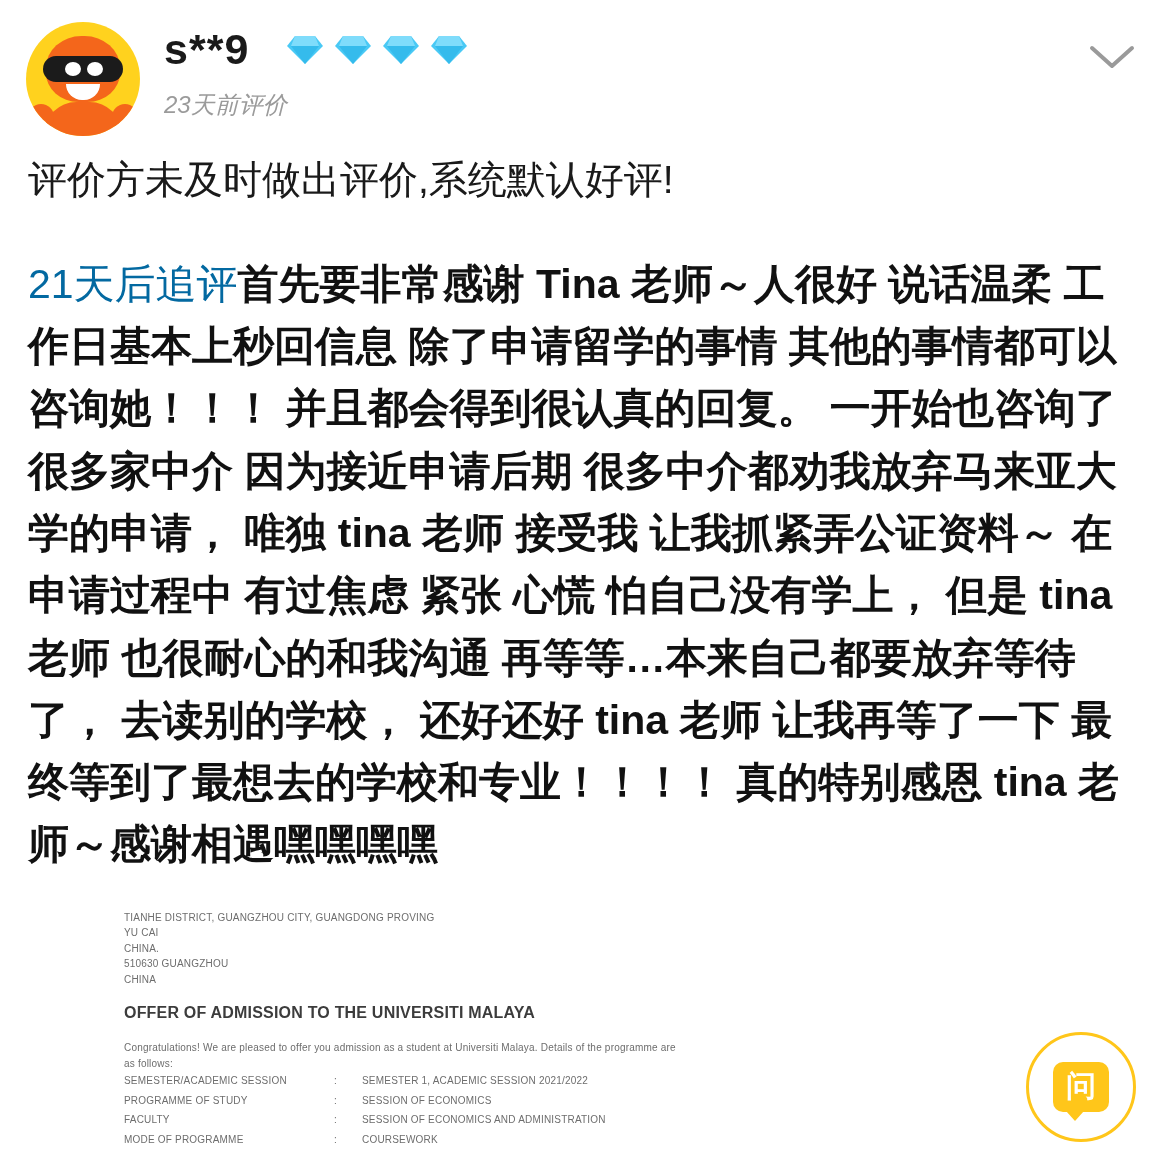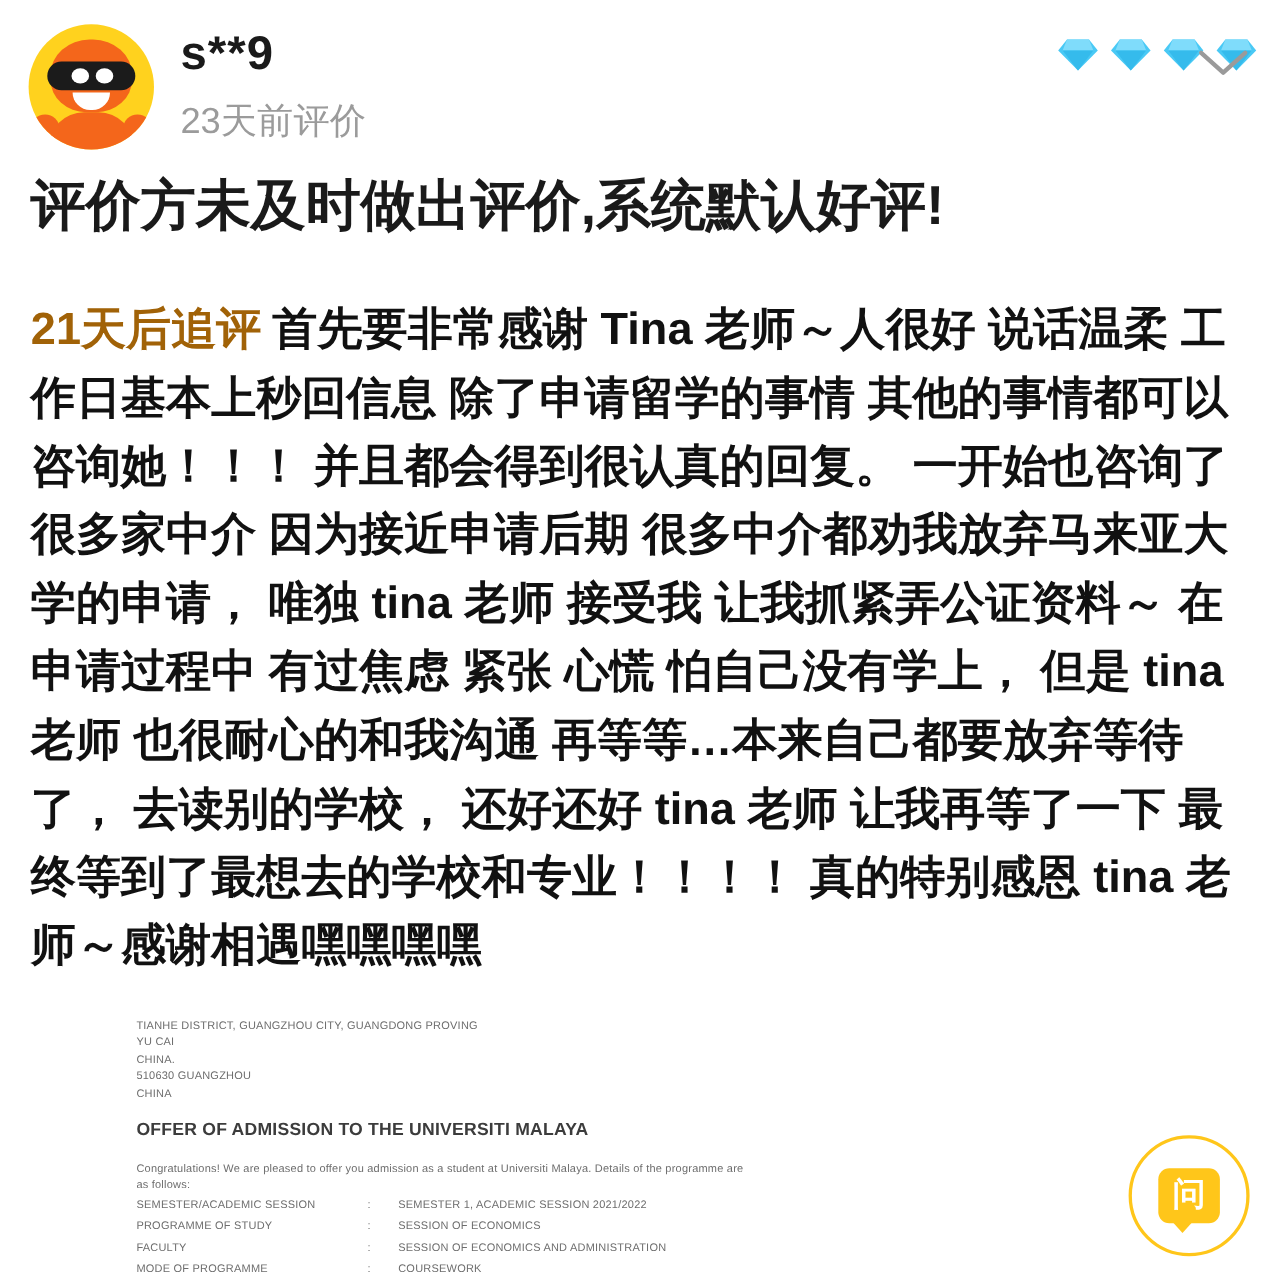--- a/index.html
+++ b/index.html
@@ -99,21 +99,20 @@
   .user-block {
     margin-left: 24px;
     padding-top: 6px;
     flex: 1 1 auto;
     min-width: 0;
   }
   .name-row {
     display: flex;
     align-items: center;
     gap: 30px;
-    justify-content: space-between;
   }
   .user-name {
     font-size: 43px;
     font-weight: 700;
     color: #1a1a1a;
     letter-spacing: 1px;
     line-height: 1;
   }
   .gems {
     display: flex;
@@ -121,55 +120,56 @@
     gap: 8px;
     margin-left: 6px;
   }
   .gem {
     width: 40px;
     height: 32px;
     display: block;
   }
   .review-time {
     margin-top: 22px;
-    font-size: 33px;
+    font-size: 24px;
     color: #9b9b9b;
     line-height: 1;
+    font-style: italic;
   }
   .chevron {
     position: absolute;
     right: 30px;
     top: 36px;
     width: 56px;
     height: 40px;
     cursor: pointer;
   }
 
   
   .review-body {
     padding: 26px 28px 0 28px;
   }
   .first-comment {
-    font-size: 50px;
-    font-weight: 700;
+    font-size: 39px;
+    font-weight: 400;
     line-height: 1.35;
     color: #1a1a1a;
     margin: 0 0 46px 0;
   }
   .append-wrap {
     font-size: 41px;
     font-weight: 700;
     line-height: 1.52;
     color: #111111;
     letter-spacing: 0px;
   }
   .append-tag {
-    color: #a16207;
-    font-weight: 700;
-    margin-right: 10px;
+    color: #0369a1;
+    font-weight: 400;
+    margin-right: 0;
   }
 
   
   .doc-thumb {
     margin: 34px 0 0 96px;
     width: 620px;
     background: #ffffff;
     color: #6d6d6d;
     font-size: 10px;
     line-height: 1.55;

